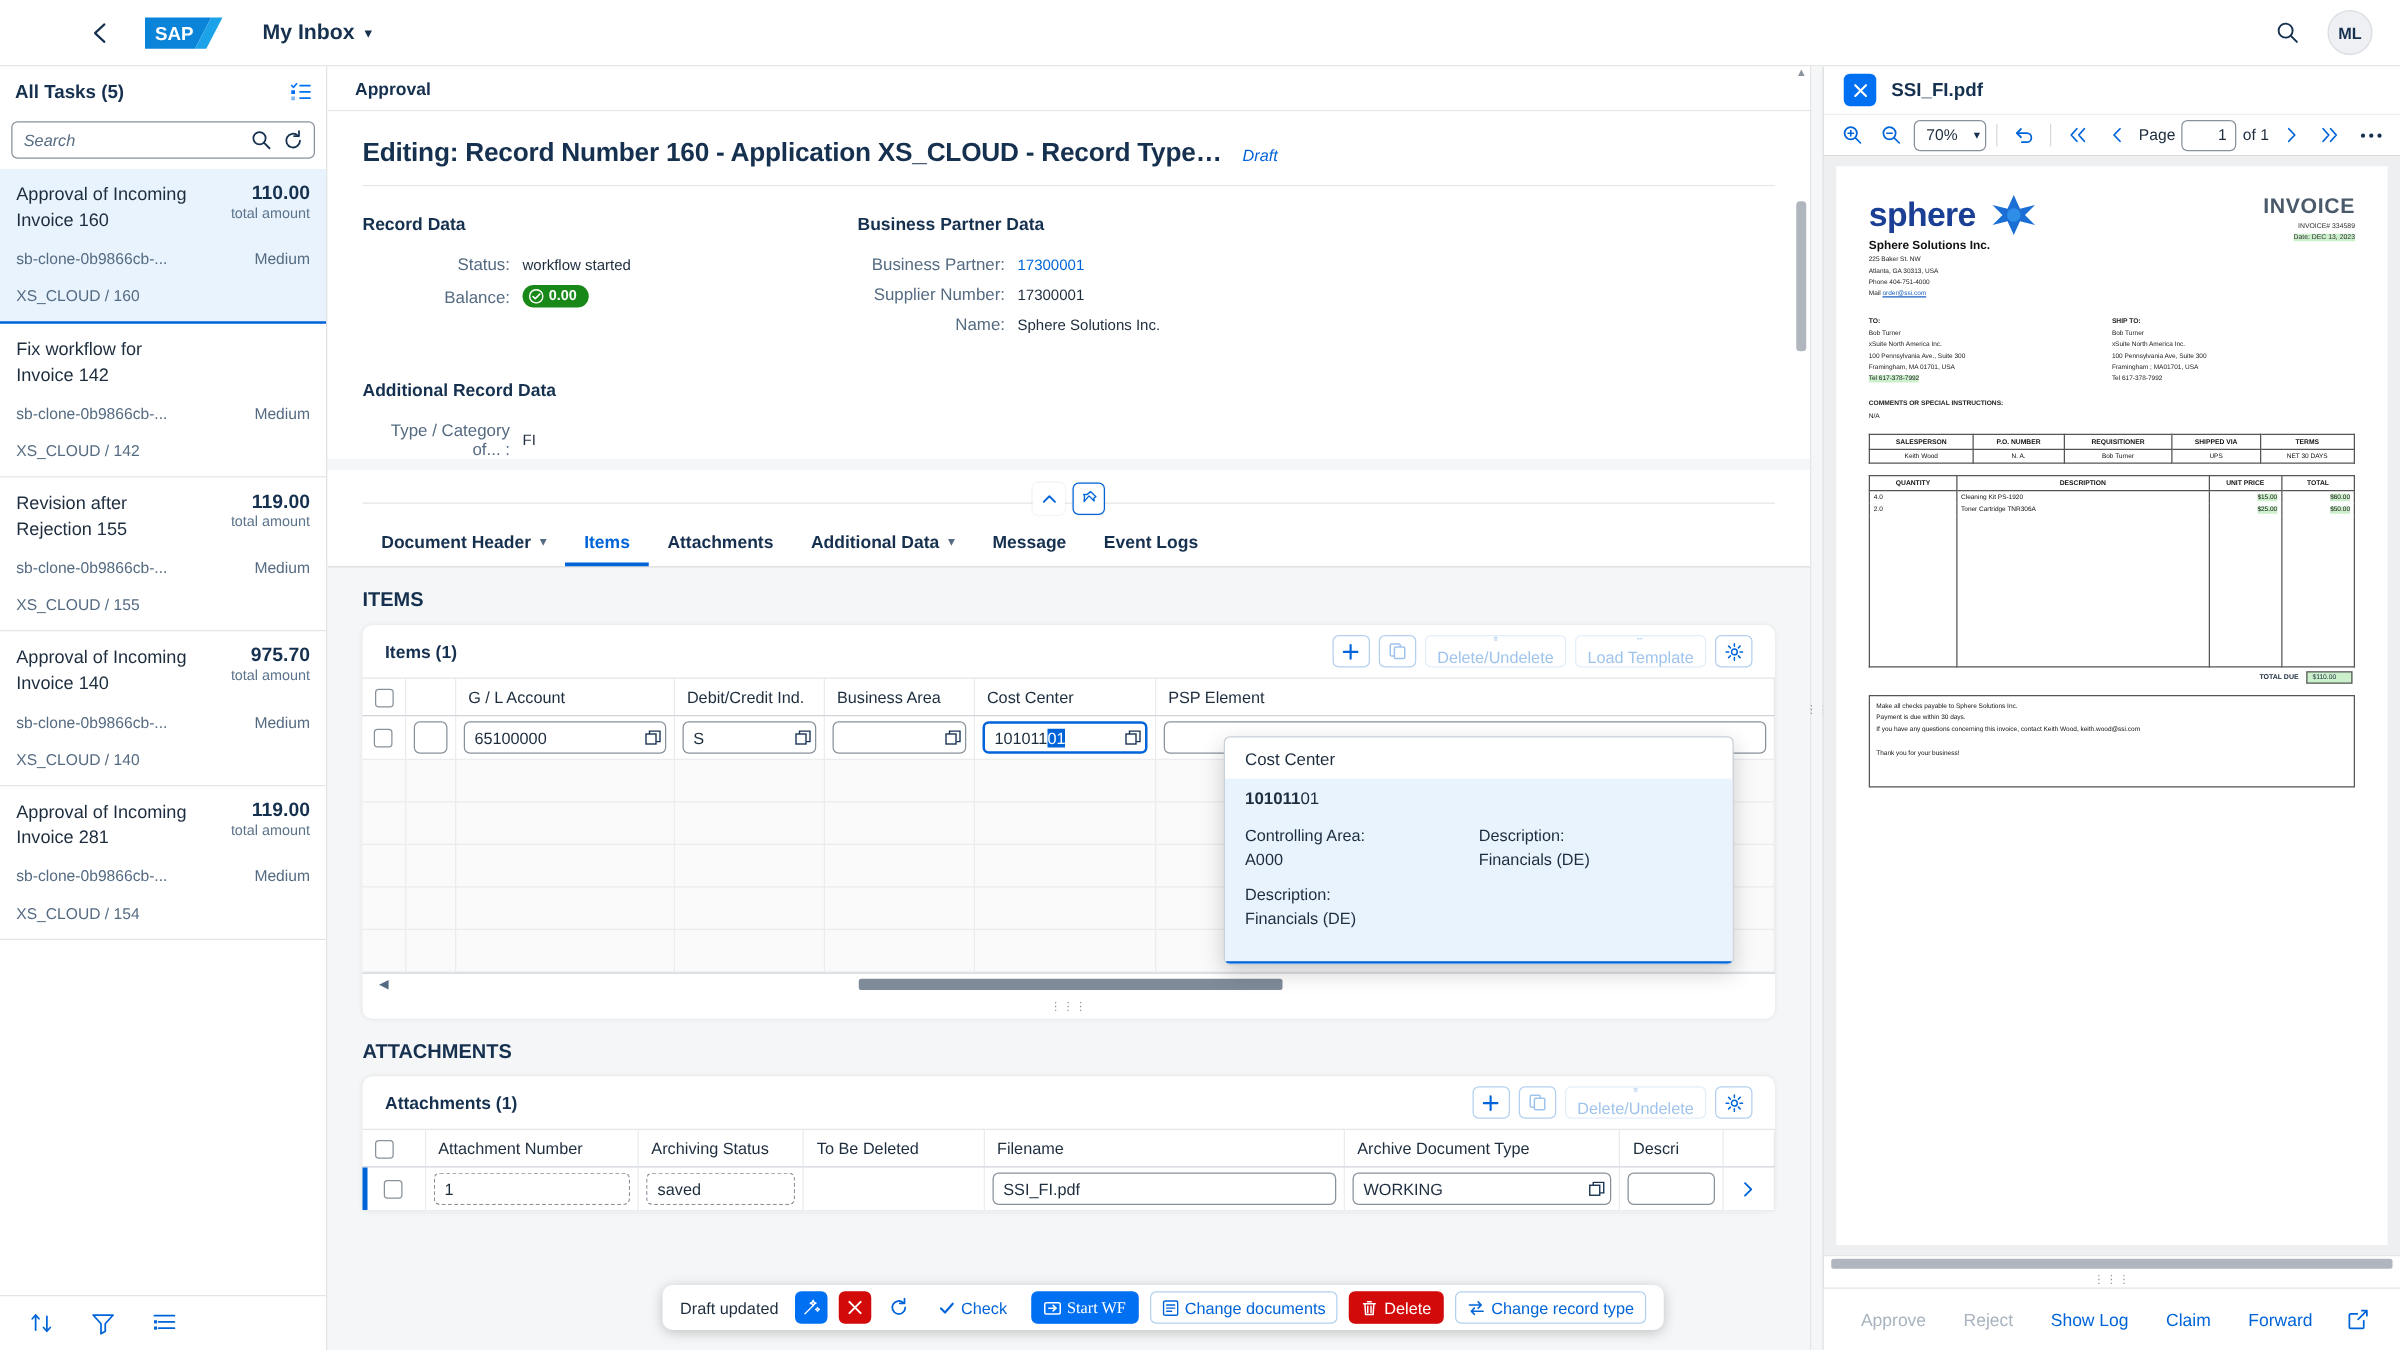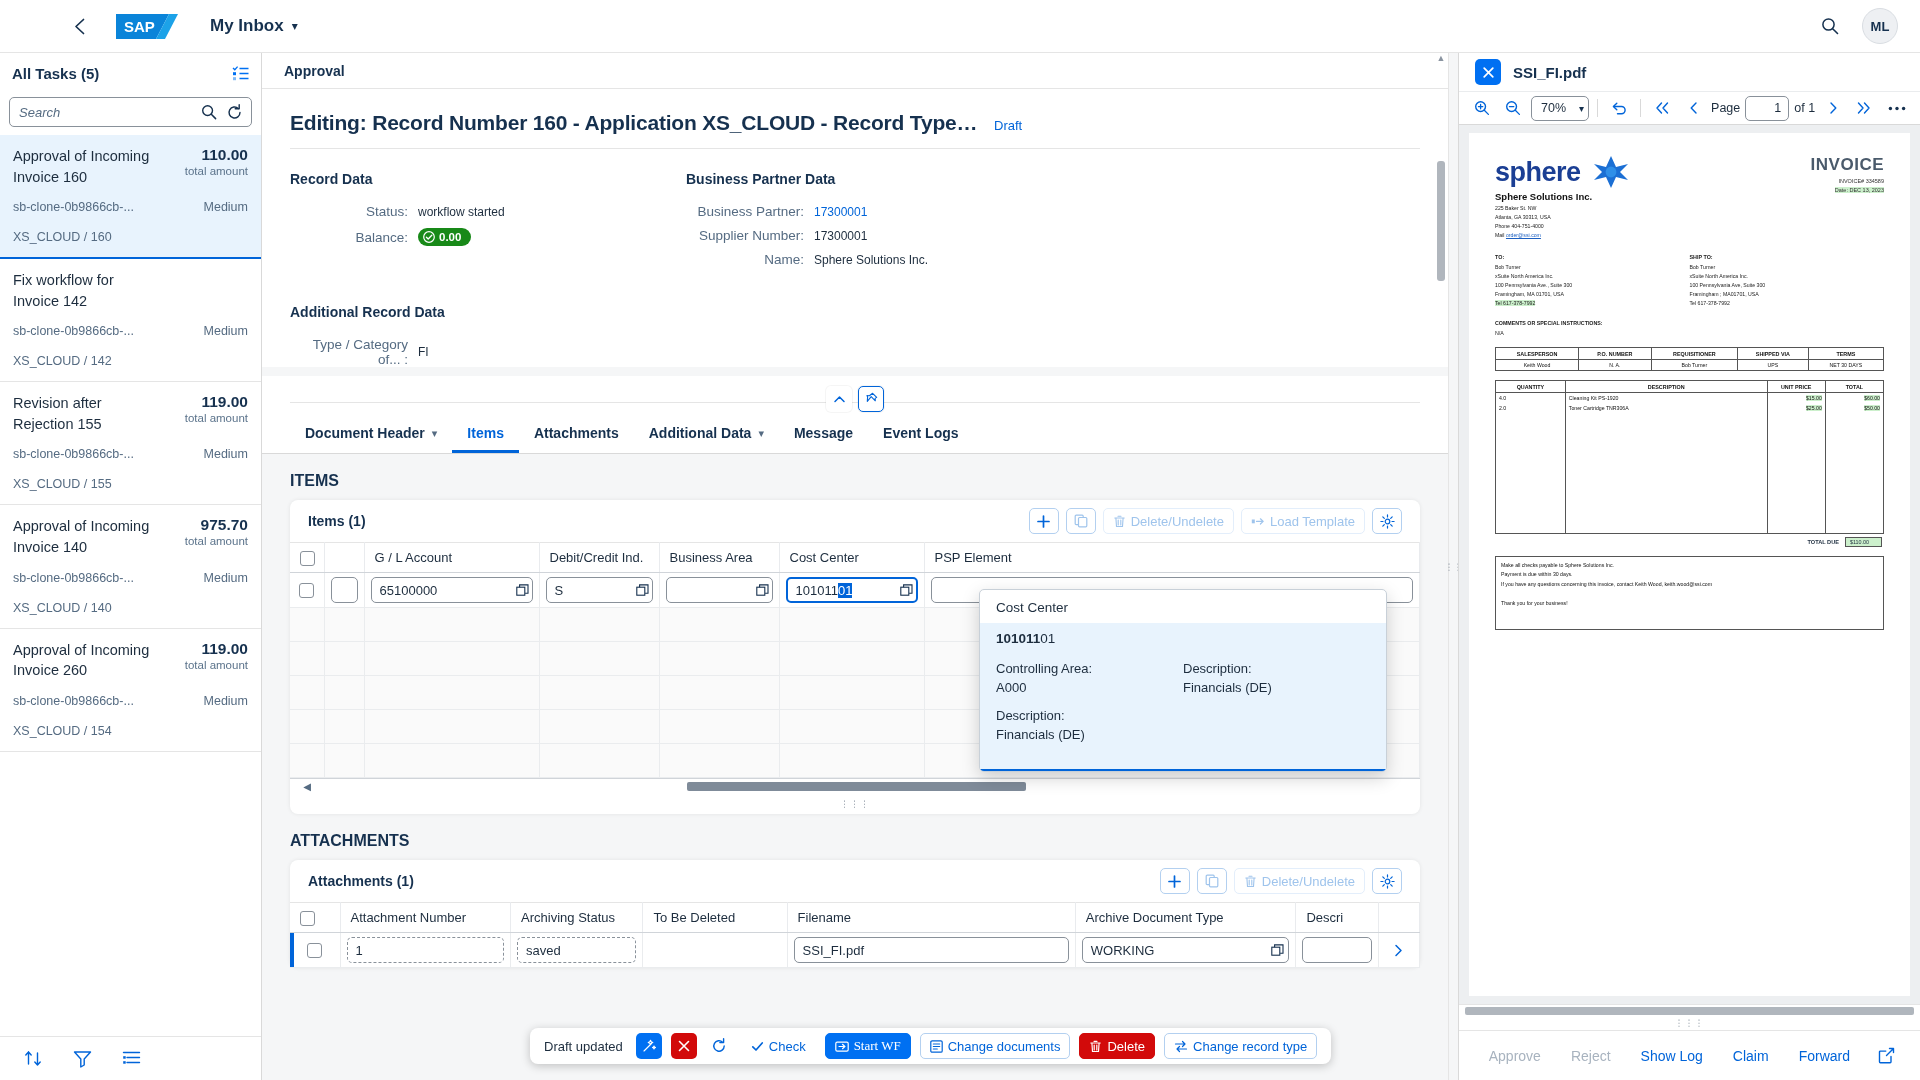--- a/index.html
+++ b/index.html
@@ -101,21 +101,21 @@
     border-bottom: 1px solid #e5e5e5;
   }
   .detail-scroll { flex: 1; overflow: hidden; position: relative; background: #f5f6f7; }
 
   .obj-header { background: #fff; padding: 22px 28px 0; }
   .obj-title-row { display: flex; align-items: baseline; gap: 14px; }
   .obj-title {
     font-size: 21px; font-weight: bold; color: #16314f; letter-spacing: -0.2px;
     white-space: nowrap; overflow: hidden; text-overflow: ellipsis; max-width: 690px;
   }
-  .obj-status { font-size: 13px; color: #0064d9; white-space: nowrap; }
+  .obj-status { font-size: 13px; color: #0064d9; white-space: nowrap; font-style: italic; }
   .obj-divider { height: 1px; background: #e5e5e5; margin-top: 13px; }
 
   .obj-body { background: #fff; padding: 22px 28px 0; display: flex; }
   .grp { width: 396px; }
   .grp-title { font-size: 14px; font-weight: bold; color: #16314f; margin-bottom: 17px; }
   .frow { display: flex; margin-bottom: 9px; align-items: center; }
   .flabel { width: 128px; text-align: right; font-size: 13.5px; color: #556b82; padding-right: 10px; }
   .fvalue { font-size: 12px; color: #1d2d3e; }
   .fvalue.link { color: #0064d9; cursor: pointer; }
   .badge-ok {
@@ -150,21 +150,21 @@
   .tab .cv { font-size: 11px; font-weight: normal; color: #556b82; }
 
   .section-title { font-size: 16px; font-weight: bold; color: #16314f; padding: 18px 28px 10px; }
   .card { background: #fff; margin: 0 28px; border-radius: 8px; box-shadow: 0 0 4px rgba(0,0,0,0.08); }
   .card-toolbar { height: 42px; display: flex; align-items: center; padding: 0 18px; }
   .card-toolbar .ct { font-size: 14px; font-weight: bold; color: #16314f; }
   .tb-actions { margin-left: auto; display: flex; align-items: center; gap: 7px; }
   .tbtn {
     height: 26px; border: 1px solid #b3d0f0; border-radius: 5px; background: #fff;
     display: flex; align-items: center; gap: 5px; padding: 0 9px; font-size: 13px;
-    color: #0064d9; cursor: pointer; white-space: nowrap;
+    color: #0064d9; cursor: pointer; white-space: nowrap; flex-direction: column;
   }
   .tbtn.icon-only { width: 30px; padding: 0; justify-content: center; }
   .tbtn.disabled { color: #9fc4ec; border-color: #e3eefb; cursor: default; }
 
   table.grid { width: 100%; border-collapse: collapse; table-layout: fixed; }
   table.grid th {
     font-size: 13px; font-weight: normal; color: #1d2d3e; text-align: left;
     padding: 6px 10px; border-top: 1px solid #e5e5e5; border-bottom: 1px solid #d0d4d9;
     border-right: 1px solid #e9ebee; height: 30px; vertical-align: middle;
   }
@@ -441,21 +441,21 @@
               </div>
             </div>
             <div class="task-row2">
               <span class="task-sub">sb-clone-0b9866cb-...</span>
               <span class="task-prio">Medium</span>
             </div>
             <div class="task-row3">XS_CLOUD / 140</div>
           </div>
           <div class="task">
             <div class="task-row1">
-              <div class="task-title">Approval of Incoming Invoice 260</div>
+              <div class="task-title">Approval of Incoming Invoice 281</div>
               <div class="task-amt">
                 <span class="a">119.00</span>
                 <span class="s">total amount</span>
               </div>
             </div>
             <div class="task-row2">
               <span class="task-sub">sb-clone-0b9866cb-...</span>
               <span class="task-prio">Medium</span>
             </div>
             <div class="task-row3">XS_CLOUD / 154</div>

